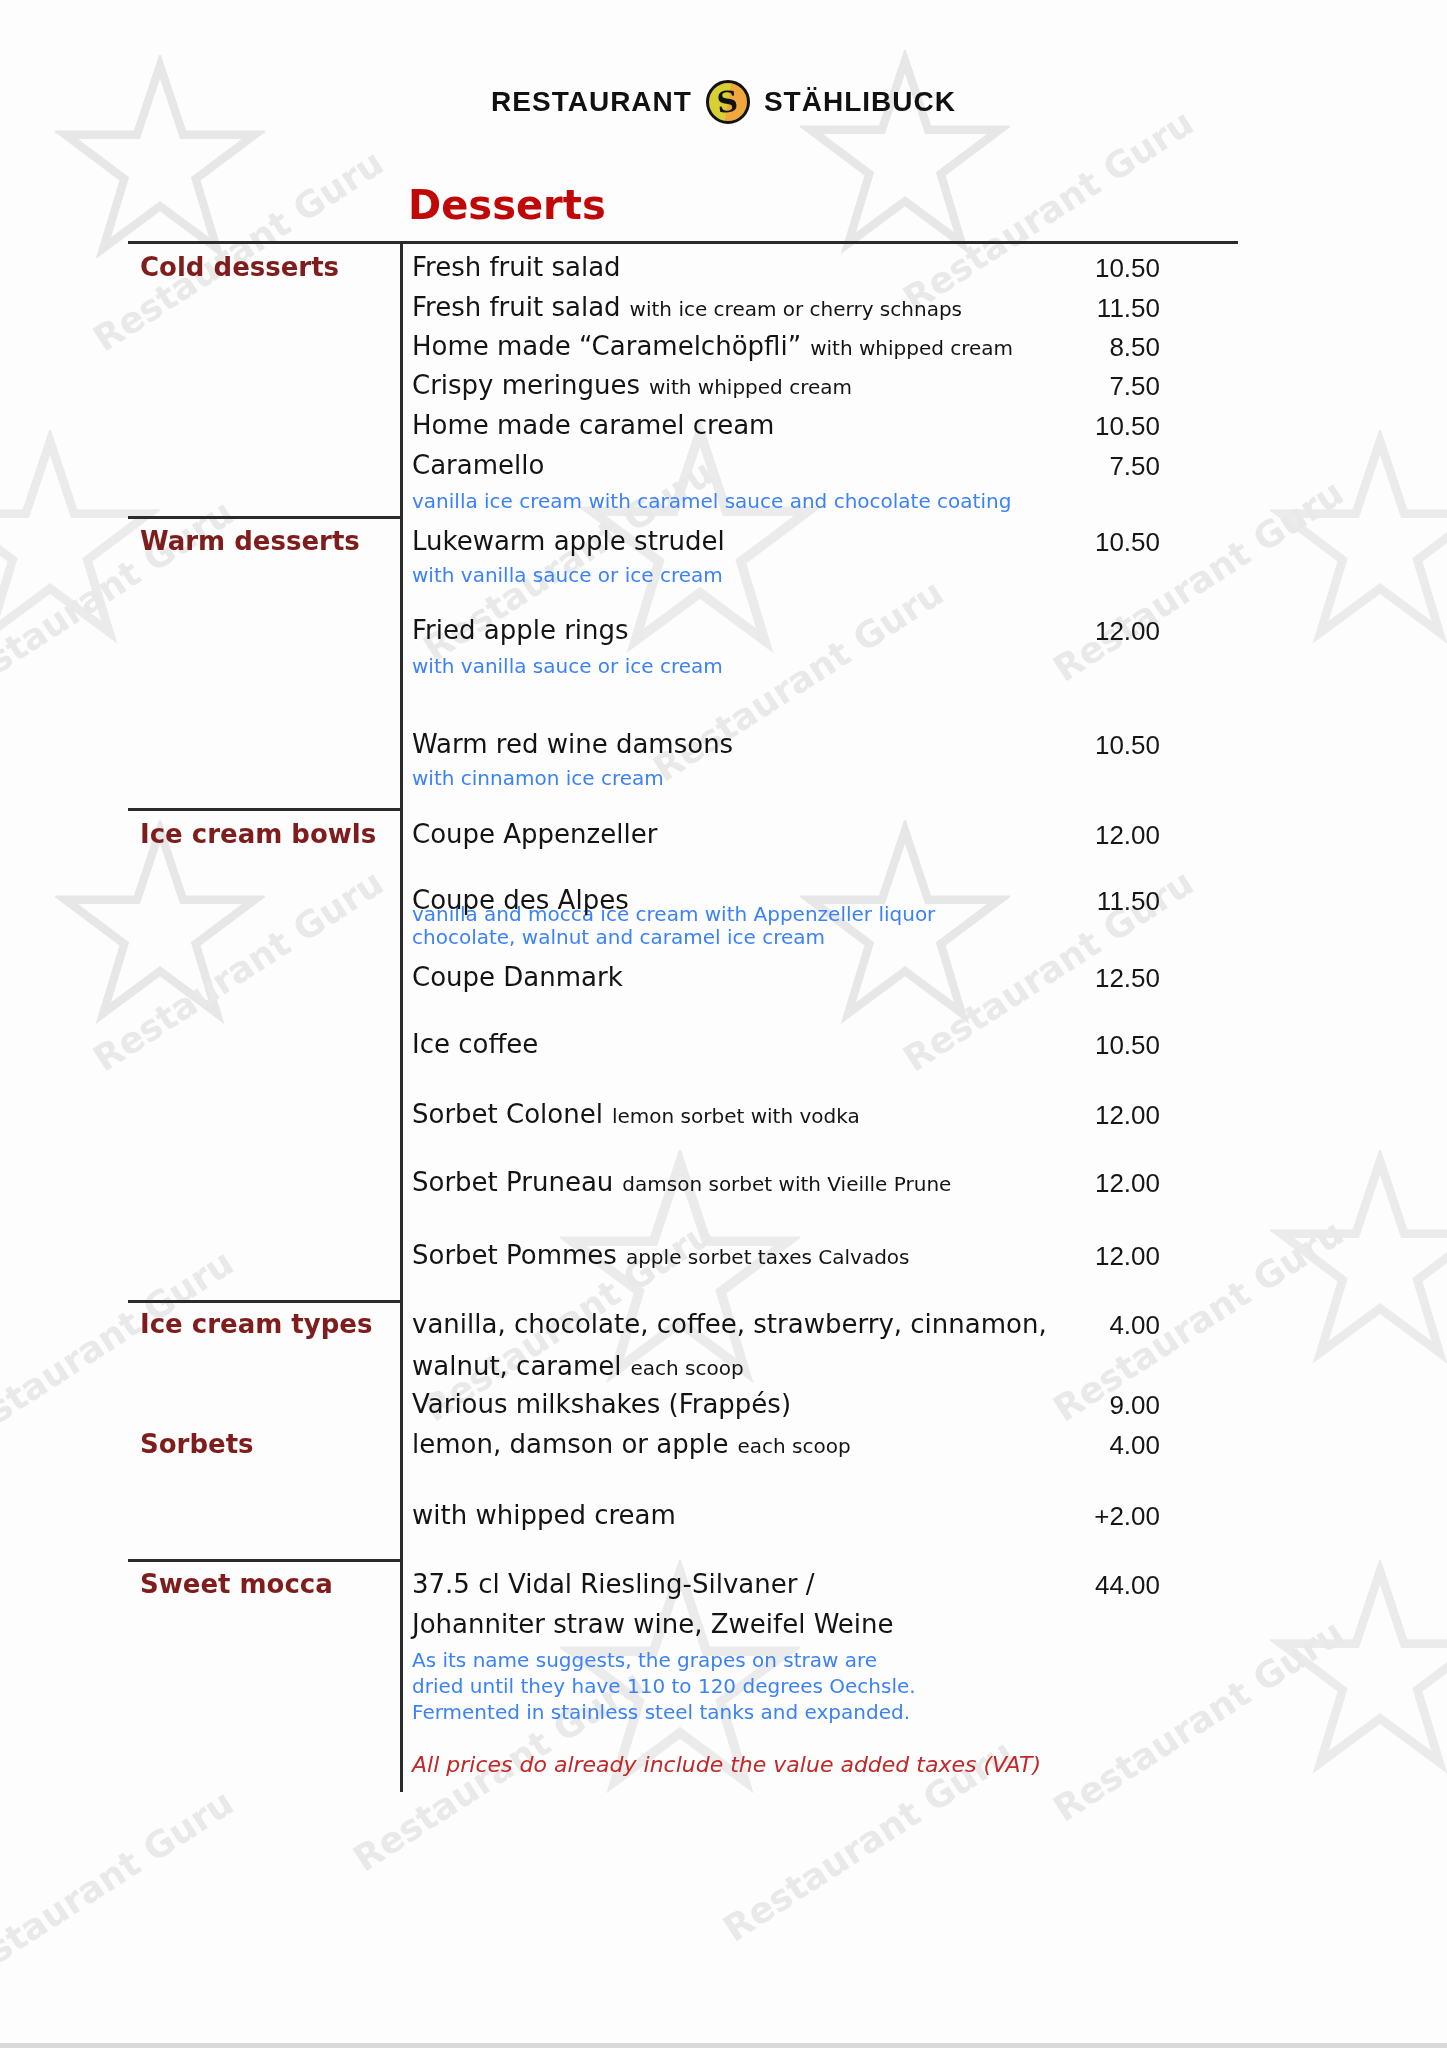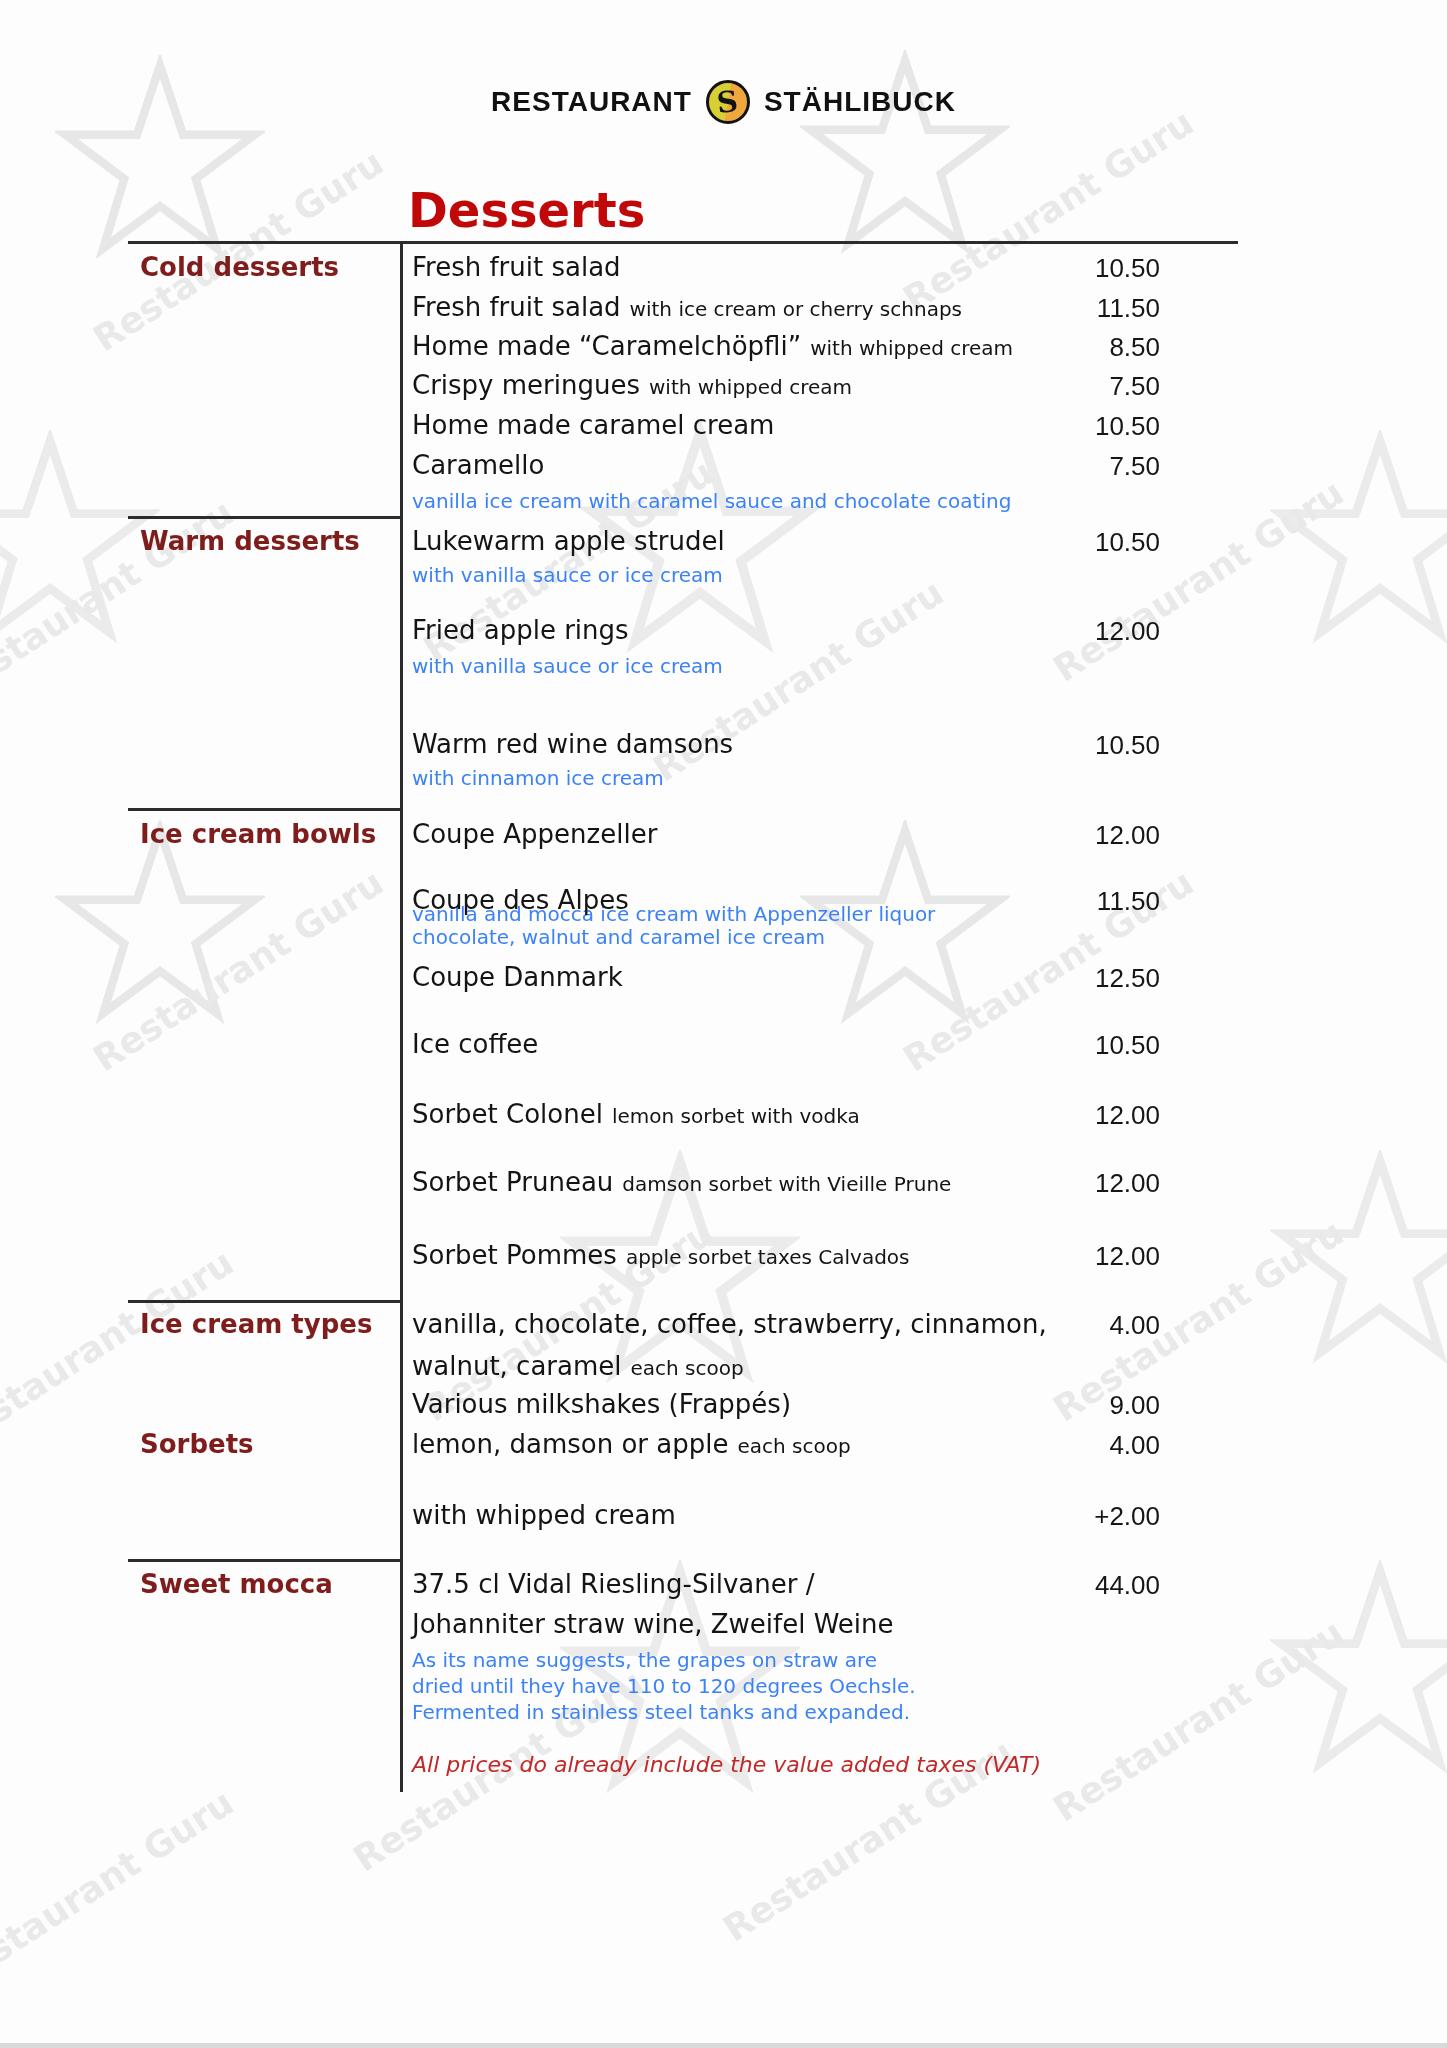--- a/index.html
+++ b/index.html
@@ -42,21 +42,21 @@
     box-sizing:border-box;
   }
   .logo-badge span{
     font-family:"DejaVu Serif",serif;
     font-size:29px;font-weight:700;color:#121212;
     transform:rotate(-6deg);line-height:1;
   }
   
   .page-title{
     position:absolute;left:408px;top:182px;
-    font-size:48px;font-weight:700;color:#c00808;
+    font-size:40px;font-weight:700;color:#c00808;
   }
   
   .rule-top{position:absolute;left:128px;top:241px;width:1110px;height:3px;background:#2b2b2b;}
   .vline{position:absolute;left:400px;top:241px;width:3px;height:1551px;background:#2b2b2b;}
   .sep{position:absolute;left:128px;width:274px;height:3px;background:#2b2b2b;}
   
   .cat{
     position:absolute;left:140px;
     font-size:26px;font-weight:700;color:#7f1d1d;
     white-space:nowrap;

